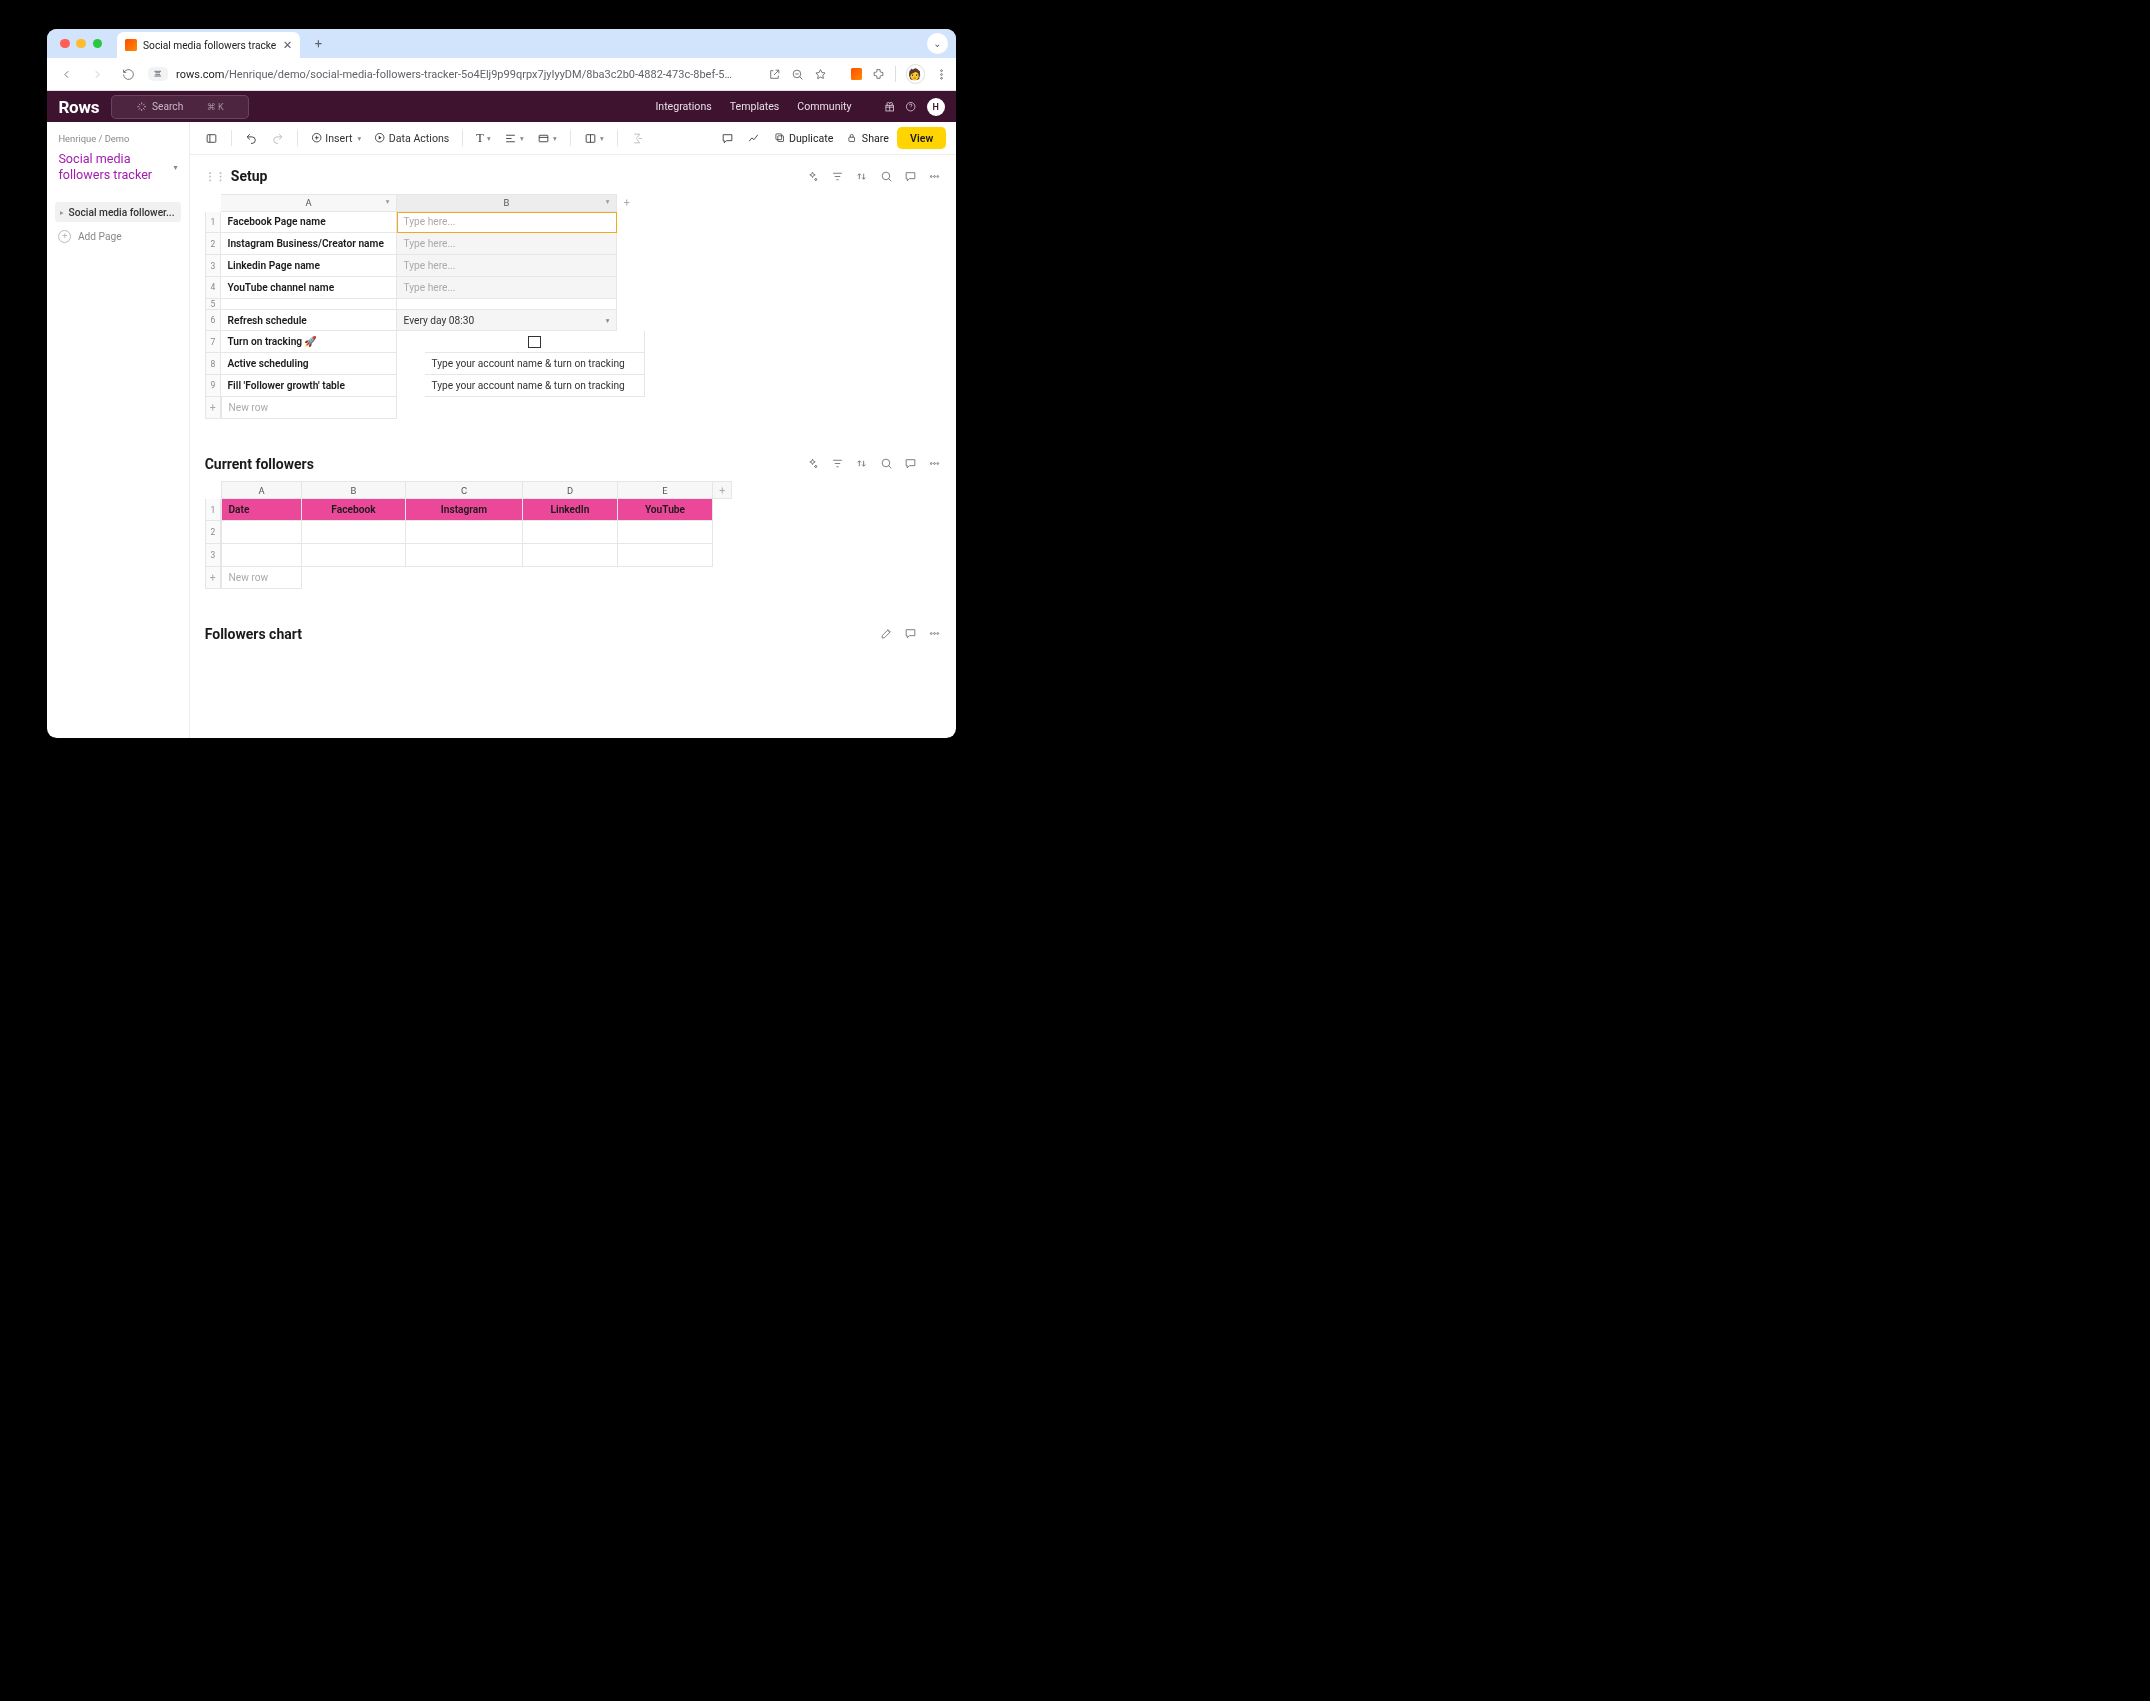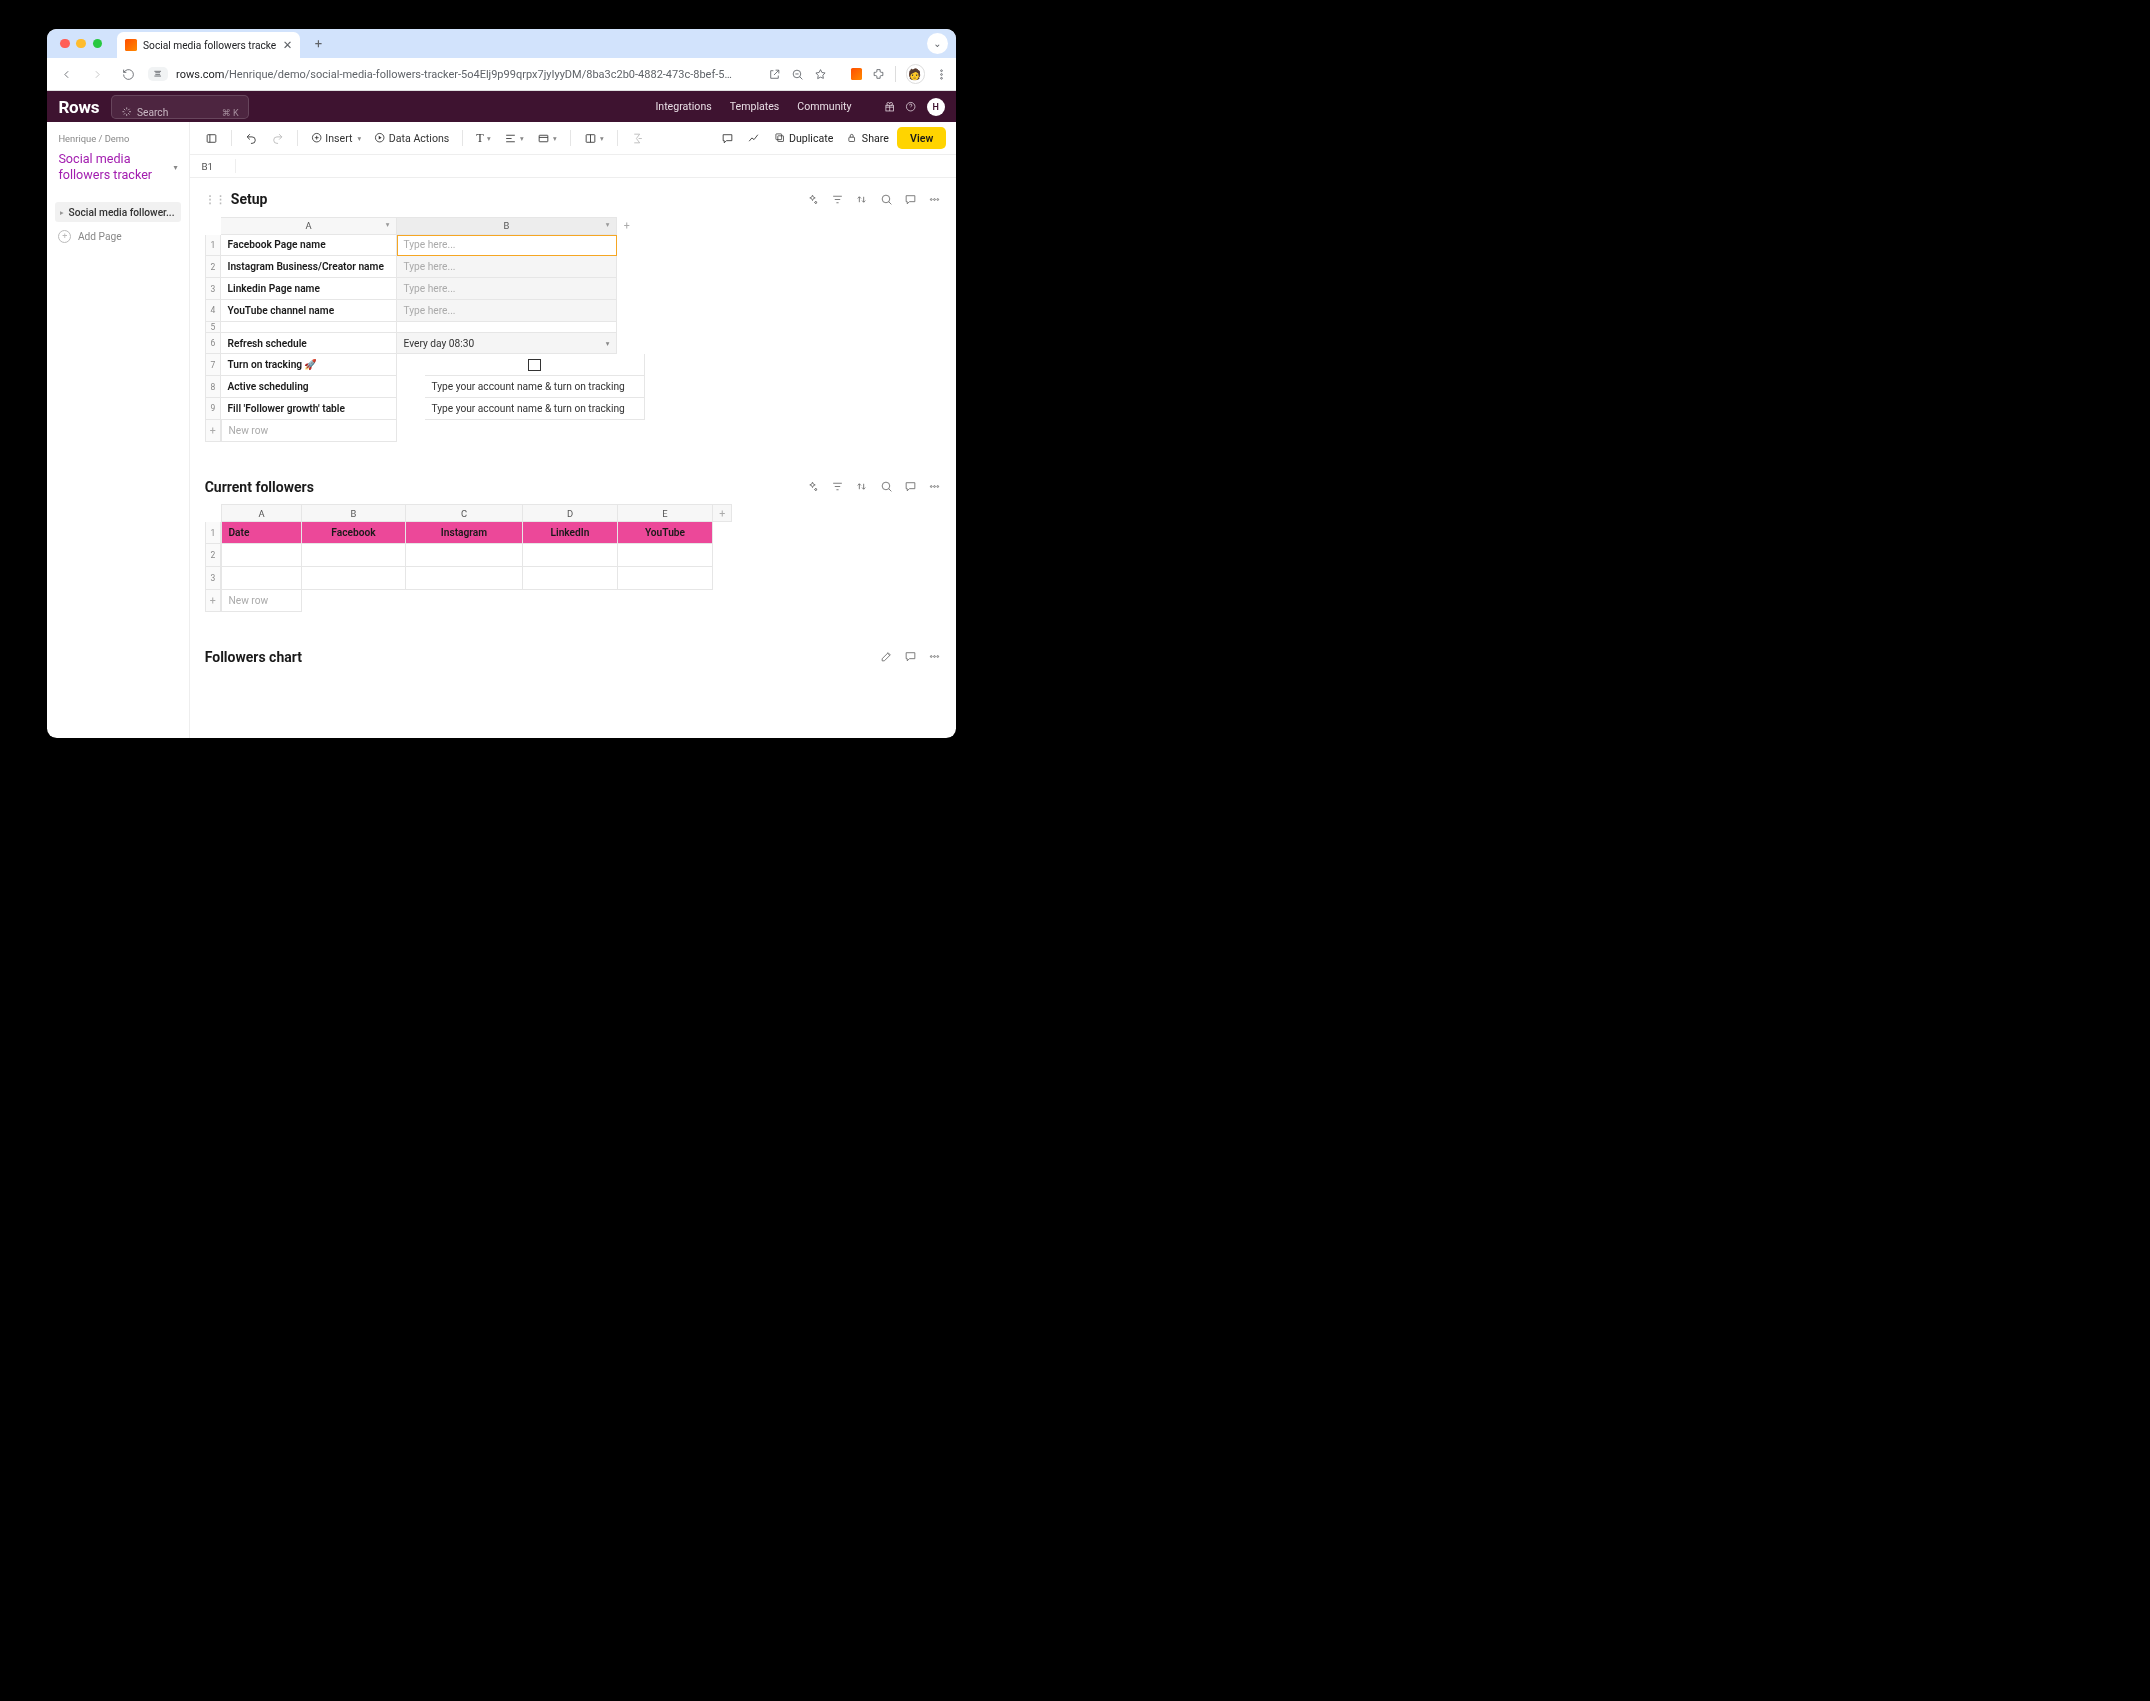--- a/index.html
+++ b/index.html
@@ -24,21 +24,21 @@
 .nav-btn.disabled { color: #bdbdbd; }
 .site-chip { font-size: 9.8px; color: #5f6368; background: #f1f3f4; border-radius: 4.9px; padding: 1.6px 4.1px; }
 .url { font-size: 11px; color: #5f6368; flex: 1; white-space: nowrap; overflow: hidden; }
 .url .host { color: #202124; }
 .addr-actions { display: flex; gap: 9.8px; align-items: center; color: #5f6368; margin-left: 6.5px; }
 .ext-avatar { width: 19.5px; height: 19.5px; border-radius: 50%; background: #fff; border: 0.8px solid #ddd; display: flex; align-items: center; justify-content: center; font-size: 10.6px; }
 
 
 .app-bar { background: #3e1330; height: 31px; display: flex; align-items: center; padding: 0 11.4px; gap: 11.4px; color: #fff; font-size: 10.6px; }
 .app-logo { font-weight: 700; font-size: 17px; letter-spacing: -0.2px; }
-.search-box { background: rgba(255,255,255,0.08); border: 0.8px solid rgba(255,255,255,0.15); border-radius: 4.9px; height: 24px; display: flex; align-items: flex-end; padding: 0 9px; gap: 4.9px; min-width: 138px; color: #c9b8c3; font-size: 10.2px; }
+.search-box { background: rgba(255,255,255,0.08); border: 0.8px solid rgba(255,255,255,0.15); border-radius: 4.9px; height: 24px; display: flex; align-items: center; padding: 0 24px; gap: 4.9px; min-width: 138px; color: #c9b8c3; font-size: 10.2px; }
 .search-box .kbd { margin-left: auto; font-size: 9px; opacity: 0.7; }
 .app-nav { margin-left: auto; display: flex; gap: 18px; align-items: center; }
 .app-nav a { color: #e8dde4; font-size: 10.6px; }
 .app-icons { display: flex; gap: 9.8px; align-items: center; margin-left: 14.7px; }
 .user-circle { width: 18px; height: 18px; border-radius: 50%; background: #fff; color: #3e1330; font-size: 9px; font-weight: 600; display: flex; align-items: center; justify-content: center; }
 
 
 .main { flex: 1; display: flex; overflow: hidden; }
 .sidebar { width: 143px; border-right: 0.8px solid #eee; padding: 11.4px 8.1px; font-size: 9.8px; }
 .crumbs { color: #888; font-size: 9.4px; margin-bottom: 6.5px; padding: 0 3.3px; }
@@ -334,24 +334,20 @@
         <div class="share-btn tb-btn">
           <svg class="ic-sm" viewBox="0 0 24 24" style="stroke:#333;fill:none;stroke-width:1.6">
               <rect x="6" y="11" width="12" height="9" rx="1.5"></rect>
               <path d="M9 11V8a3 3 0 0 1 6 0v3"></path>
             </svg>
           <span>Share</span>
         </div>
         <div class="view-btn">View</div>
       </div>
 
-      <div class="cellref-bar">
-        <div class="cellref">B1</div>
-        <div style="width:0.8px;height:14.7px;background:#eee;margin-right:8.1px"></div>
-      </div>
 
       <div class="sheet-area">
 
         <div class="block-head">
           <div class="block-title">
             <span class="drag-dots">⋮⋮</span>
             <span>Setup</span>
           </div>
           <div class="block-actions">
             <span>

